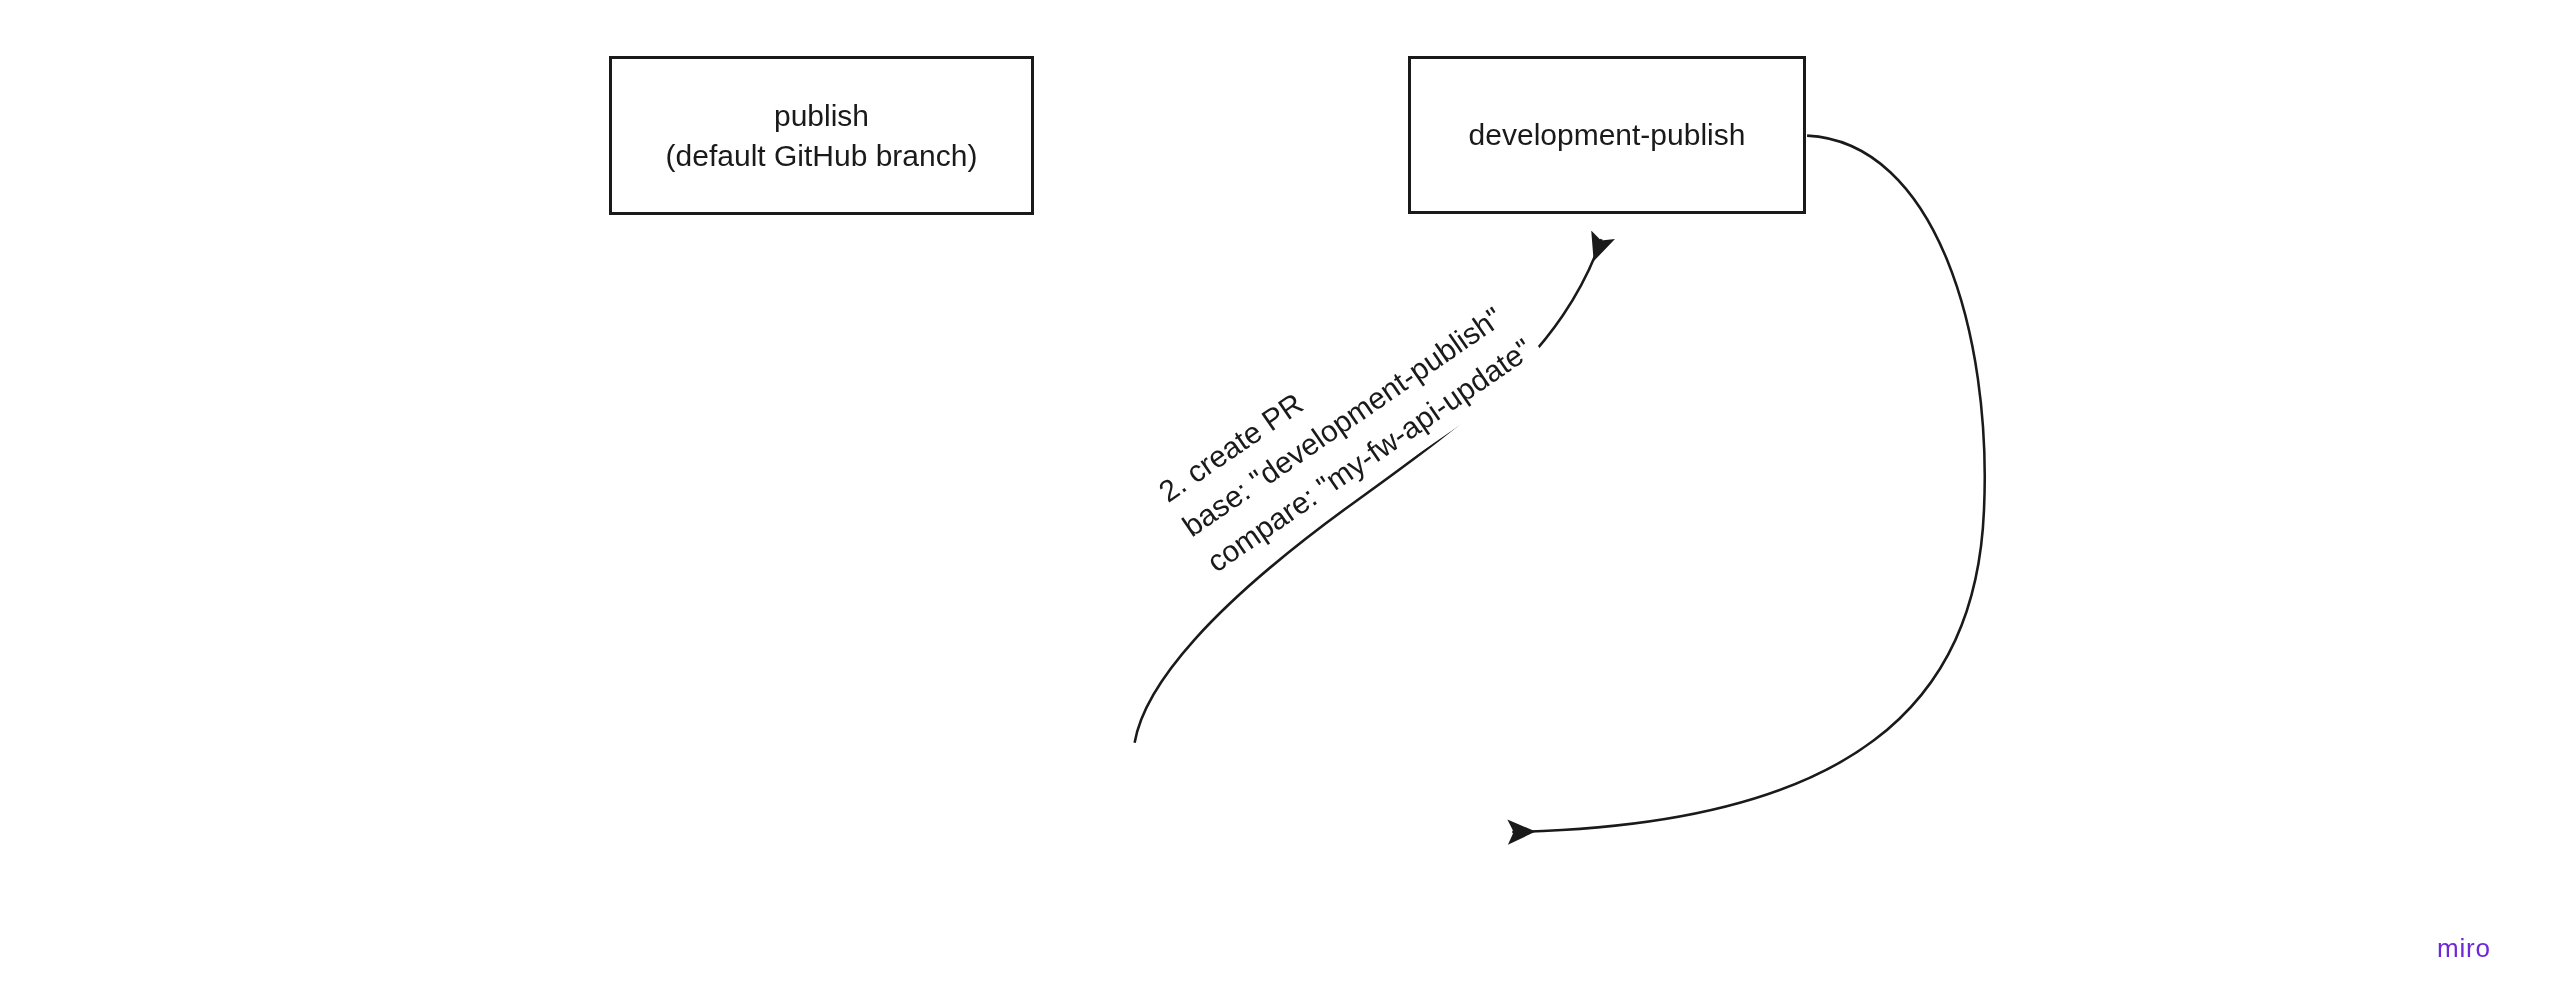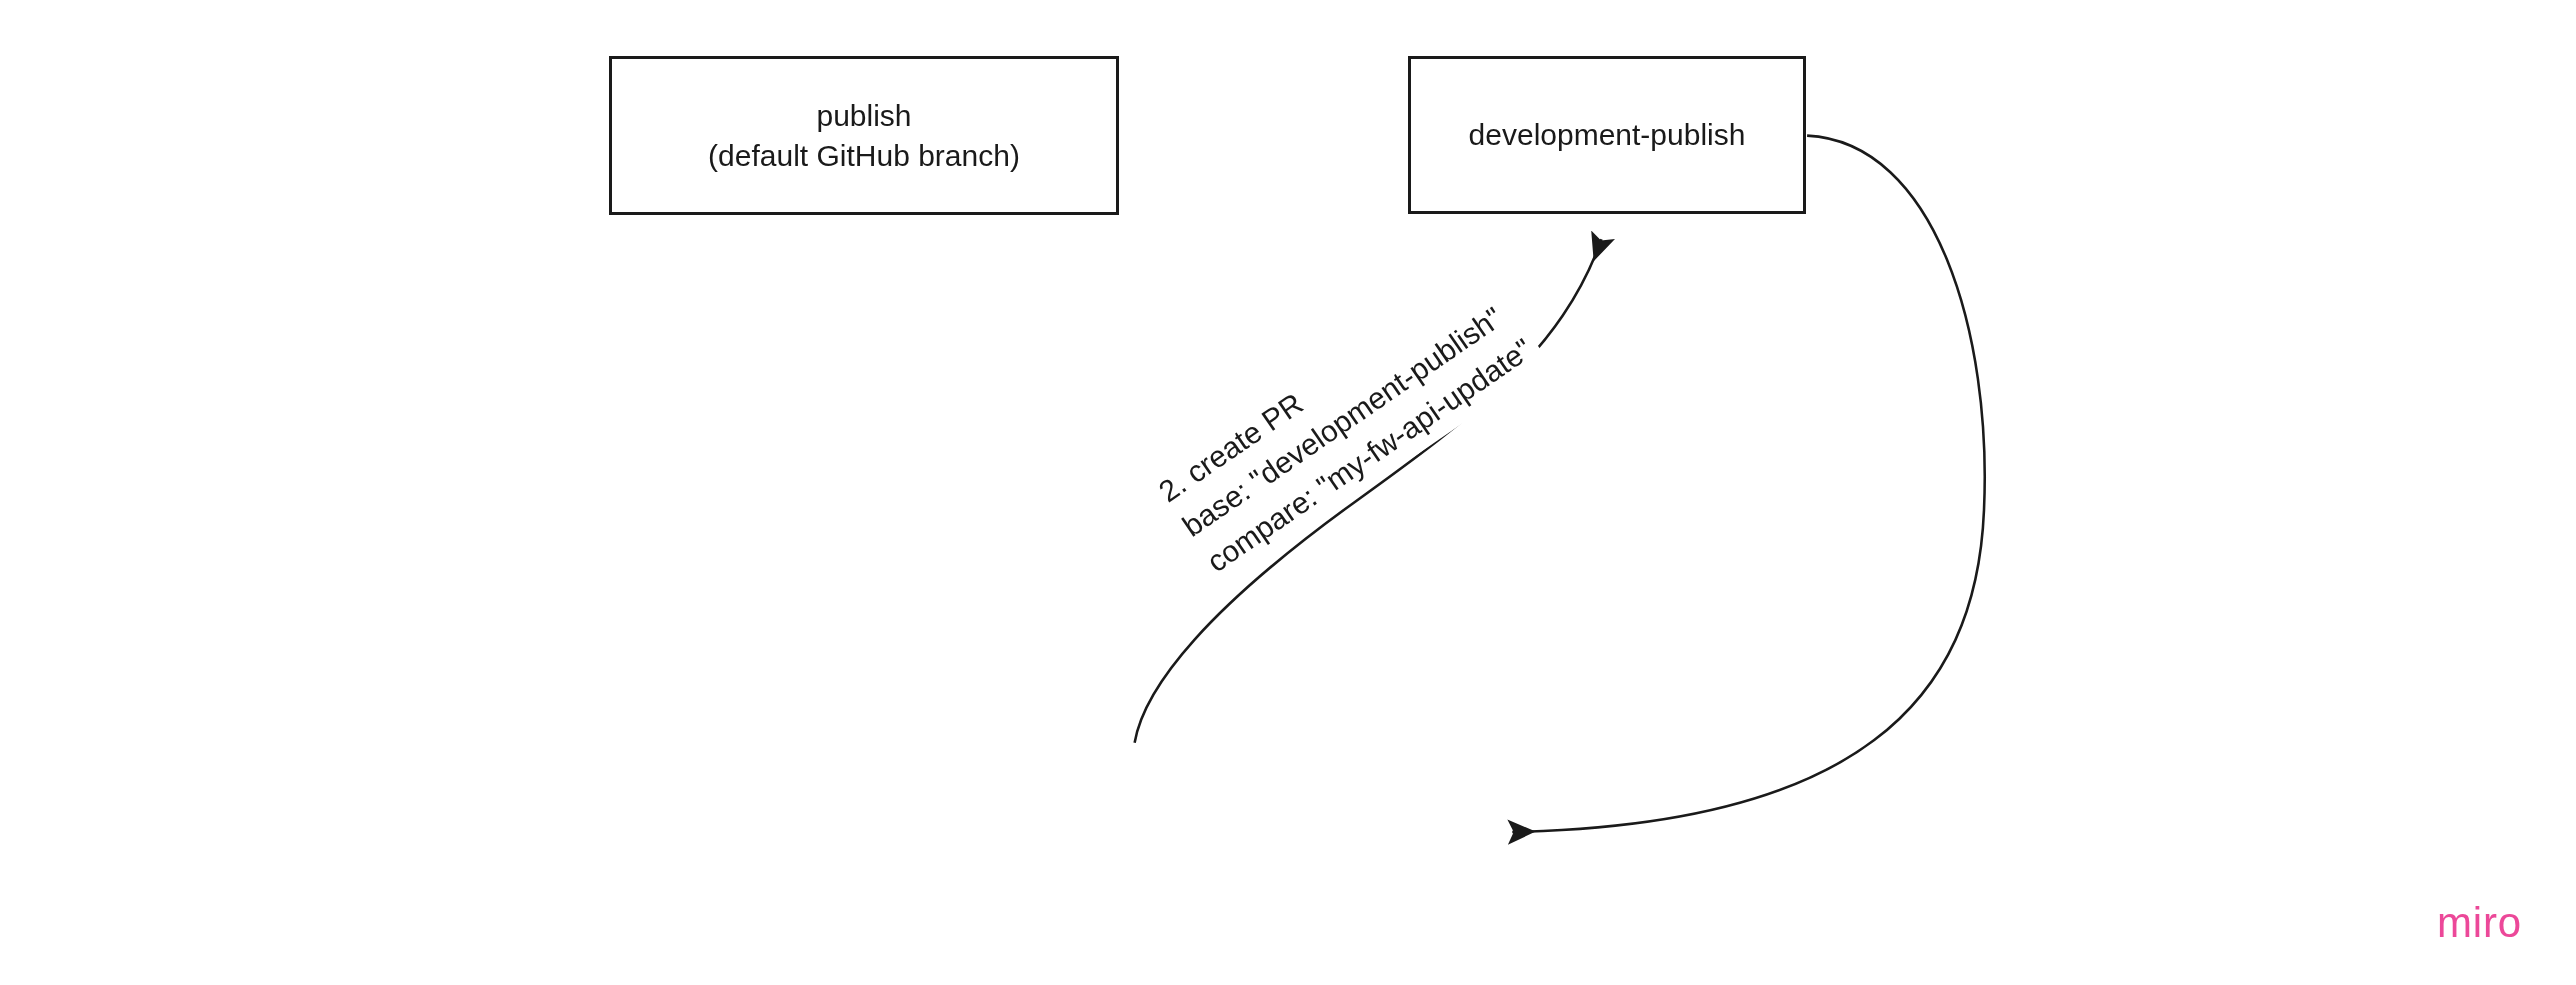--- a/index.html
+++ b/index.html
@@ -29,21 +29,21 @@
     color: #1a1a1a;
     font-size: 30px;
     line-height: 1.32;
     font-weight: 400;
     white-space: pre-line;
     z-index: 3;
   }
   #node-publish {
     left: 609px;
     top: 56px;
-    width: 510px;
+    width: 425px;
     height: 159px;
   }
   #node-development-publish {
     left: 1408px;
     top: 56px;
     width: 398px;
     height: 158px;
   }
   #node-my-fw-api-update {
     left: 773px;
@@ -79,24 +79,24 @@
     transform: rotate(-34.5deg);
     transform-origin: 0 0;
     padding: 4.8px 8px;
   }
   #label-create-pr .lbl-line {
     display: block;
   }
   #watermark {
     position: absolute;
     left: 2437px;
-    top: 899px;
-    font-size: 42px;
+    top: 933px;
+    font-size: 26px;
     letter-spacing: 0.8px;
-    color: #ec4899;
+    color: #6d28d9;
     z-index: 5;
     user-select: none;
   }
 </style>
 </head>
 <body>
 
 <div id="canvas">
 
   <svg id="edge-layer" viewBox="0 0 3233 1237" width="2576" height="986" xmlns="http://www.w3.org/2000/svg">

